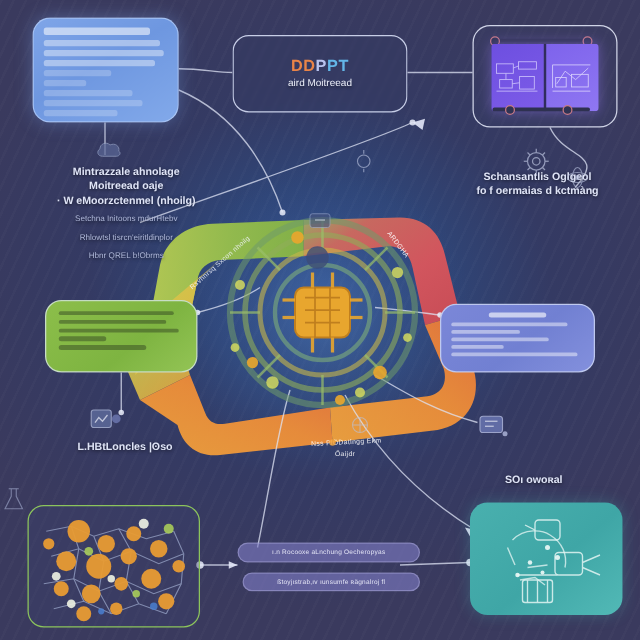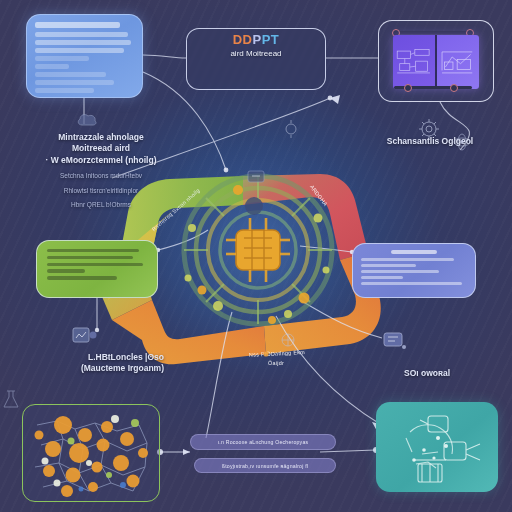--- a/index.html
+++ b/index.html
@@ -36,21 +36,21 @@
   #panel-code .row{height:5px;margin-bottom:3px;border-radius:2px;background:rgba(255,255,255,.40);}
   #panel-code .hdr{height:6px;margin-bottom:4px;background:rgba(255,255,255,.55);width:86%;}
   #panel-code .dim{background:rgba(255,255,255,.22);}
   #panel-code .soft{filter:blur(.6px);}
 
   
   #card-title{
     left:186px;top:28px;width:140px;height:62px;
     border:1.4px solid rgba(226,233,255,.85);
     border-radius:13px;background:rgba(52,60,100,.30);
-    display:flex;flex-direction:column;align-items:center;justify-content:flex-start;
+    display:flex;flex-direction:column;align-items:center;justify-content:center;
     text-align:center;padding:4px 6px;backdrop-filter:blur(1px);
   }
   #card-title .brand{font-size:13px;font-weight:700;letter-spacing:.5px;line-height:1;margin-bottom:3px;}
   #card-title .brand .a{color:#e98448;}
   #card-title .brand .b{color:#b9c3ee;}
   #card-title .brand .c{color:#63b6e8;}
   #card-title .sub{font-size:8px;line-height:1.35;color:#eef1fb;text-shadow:0 1px 2px rgba(0,0,0,.4);}
 
   
   #panel-schematic{
@@ -421,37 +421,37 @@
           <circle cx="70" cy="44" r="2"></circle>
         <circle cx="48" cy="48" r="1.8"></circle>
           <circle cx="38" cy="58" r="1.8"></circle>
         <circle cx="58" cy="56" r="1.6"></circle>
       </g>
     </svg>
   </div>
 
   <div class="label" style="left:30px;top:132px;width:142px;">
     <div class="t1">Mintrazzale ahnolage</div>
-    <div class="t1">Moitreead aird</div>
+    <div class="t1">Moitreead oaje</div>
     <div class="t1">· W eMoorzctenmel (nhoilg)</div>
     <div class="t2">Setchna Initoons mdurHtebv</div>
     <div class="t2">Rhlowtsl tisrcn'eiritldinplor</div>
     <div class="t2">Hbnr QREL b!Obrms</div>
   </div>
 
   <div class="label" style="left:362px;top:136px;width:136px;">
     <div class="t1">Schansantlis Oglgeol</div>
-  </div>
-
-  <div class="label" style="left:36px;top:352px;width:128px;text-align:right;">
+    <div class="t1">fo f oermaias d kctmàng</div>
+  </div>
+
+  <div class="label" style="left:36px;top:352px;width:128px;">
     <div class="t1">L.HBtLoncles |ʘso</div>
-    <div class="t1">(Maucteme Irgoanm)</div>
-  </div>
-
-  <div class="label" style="left:368px;top:368px;width:118px;">
+  </div>
+
+  <div class="label" style="left:368px;top:378px;width:118px;">
     <div class="t1">SOı owoʀal</div>
   </div>
 
   <div class="glyph" style="left:76px;top:112px;">
     <svg width="22" height="16" viewBox="0 0 22 16">
       <path d="M6 13 C2 13 1 9 4 7 C4 3 9 1 12 4 C16 2 20 5 19 9 C21 10 20 13 17 13 Z" fill="#5b6897" opacity=".85" stroke="#9aa6c9" stroke-width=".8"></path>
     </svg>
   </div>
 
   <div class="glyph" style="left:418px;top:118px;">

